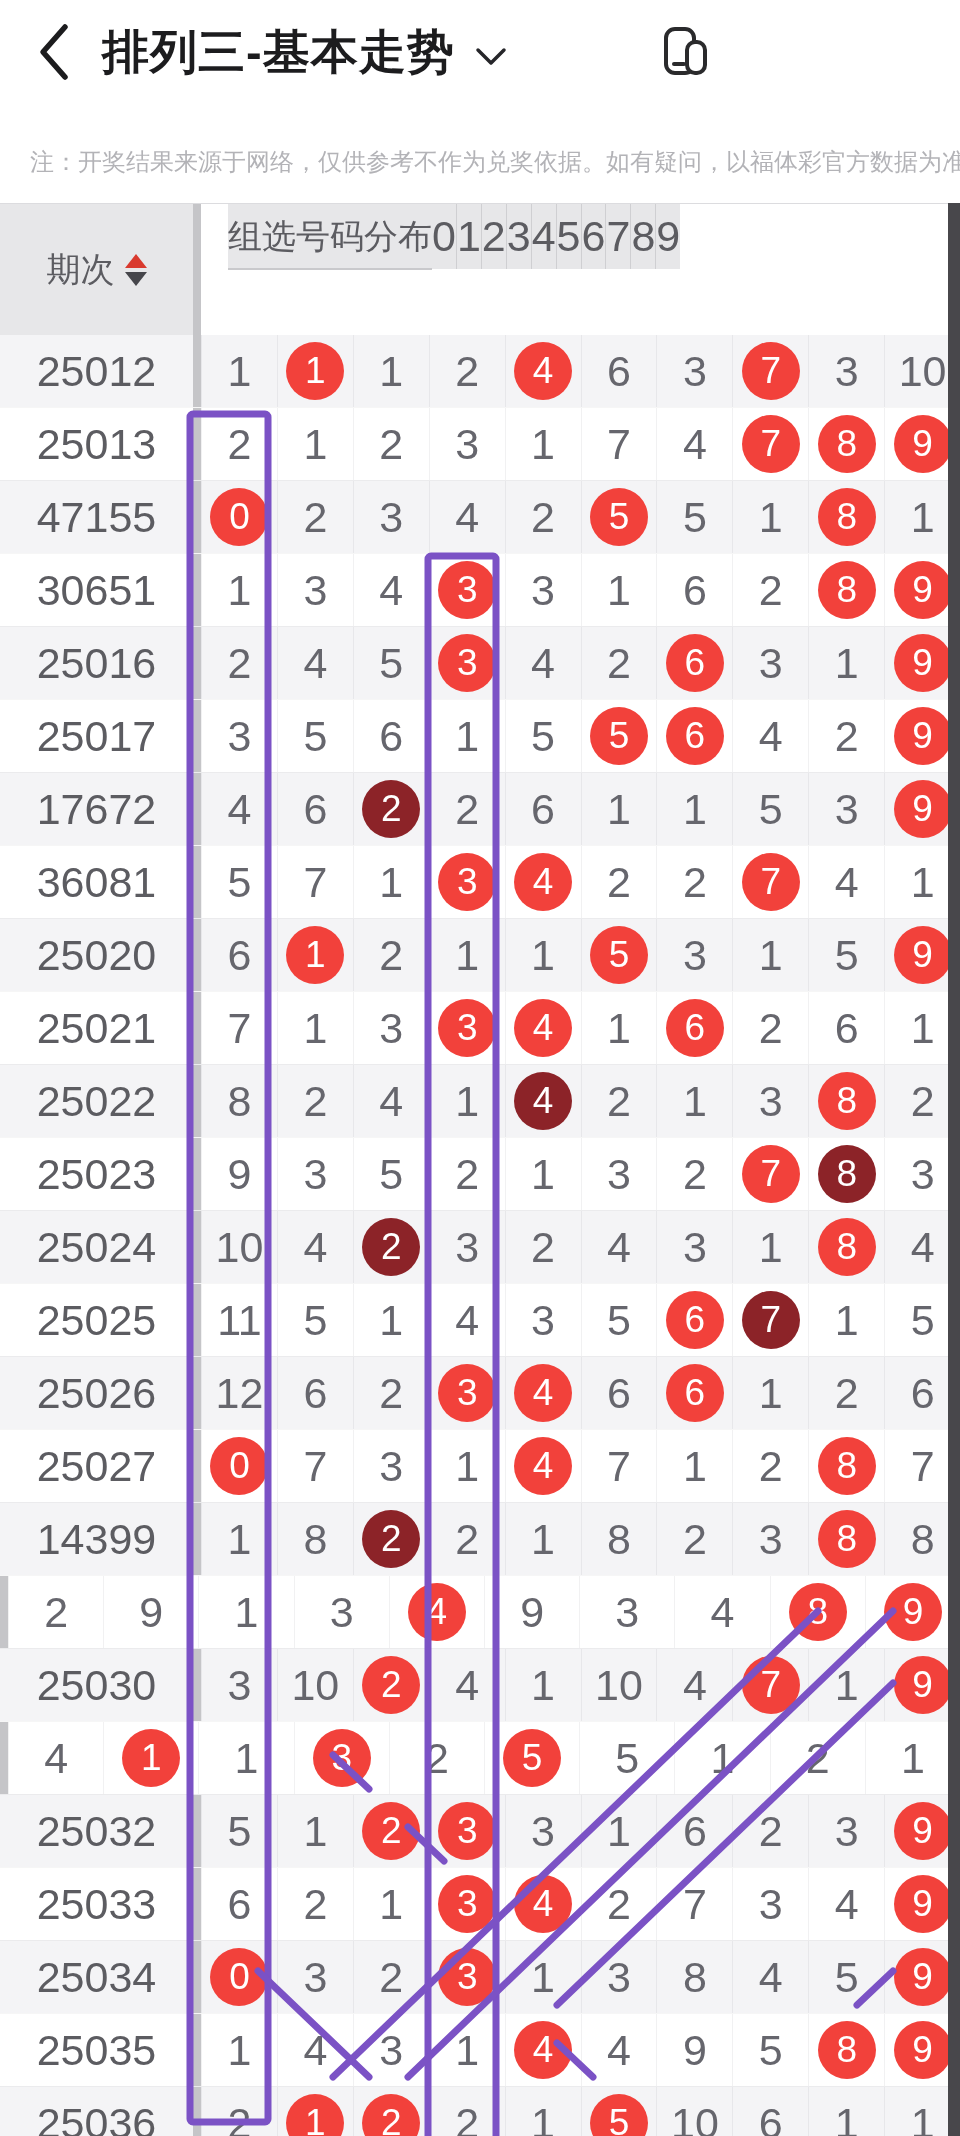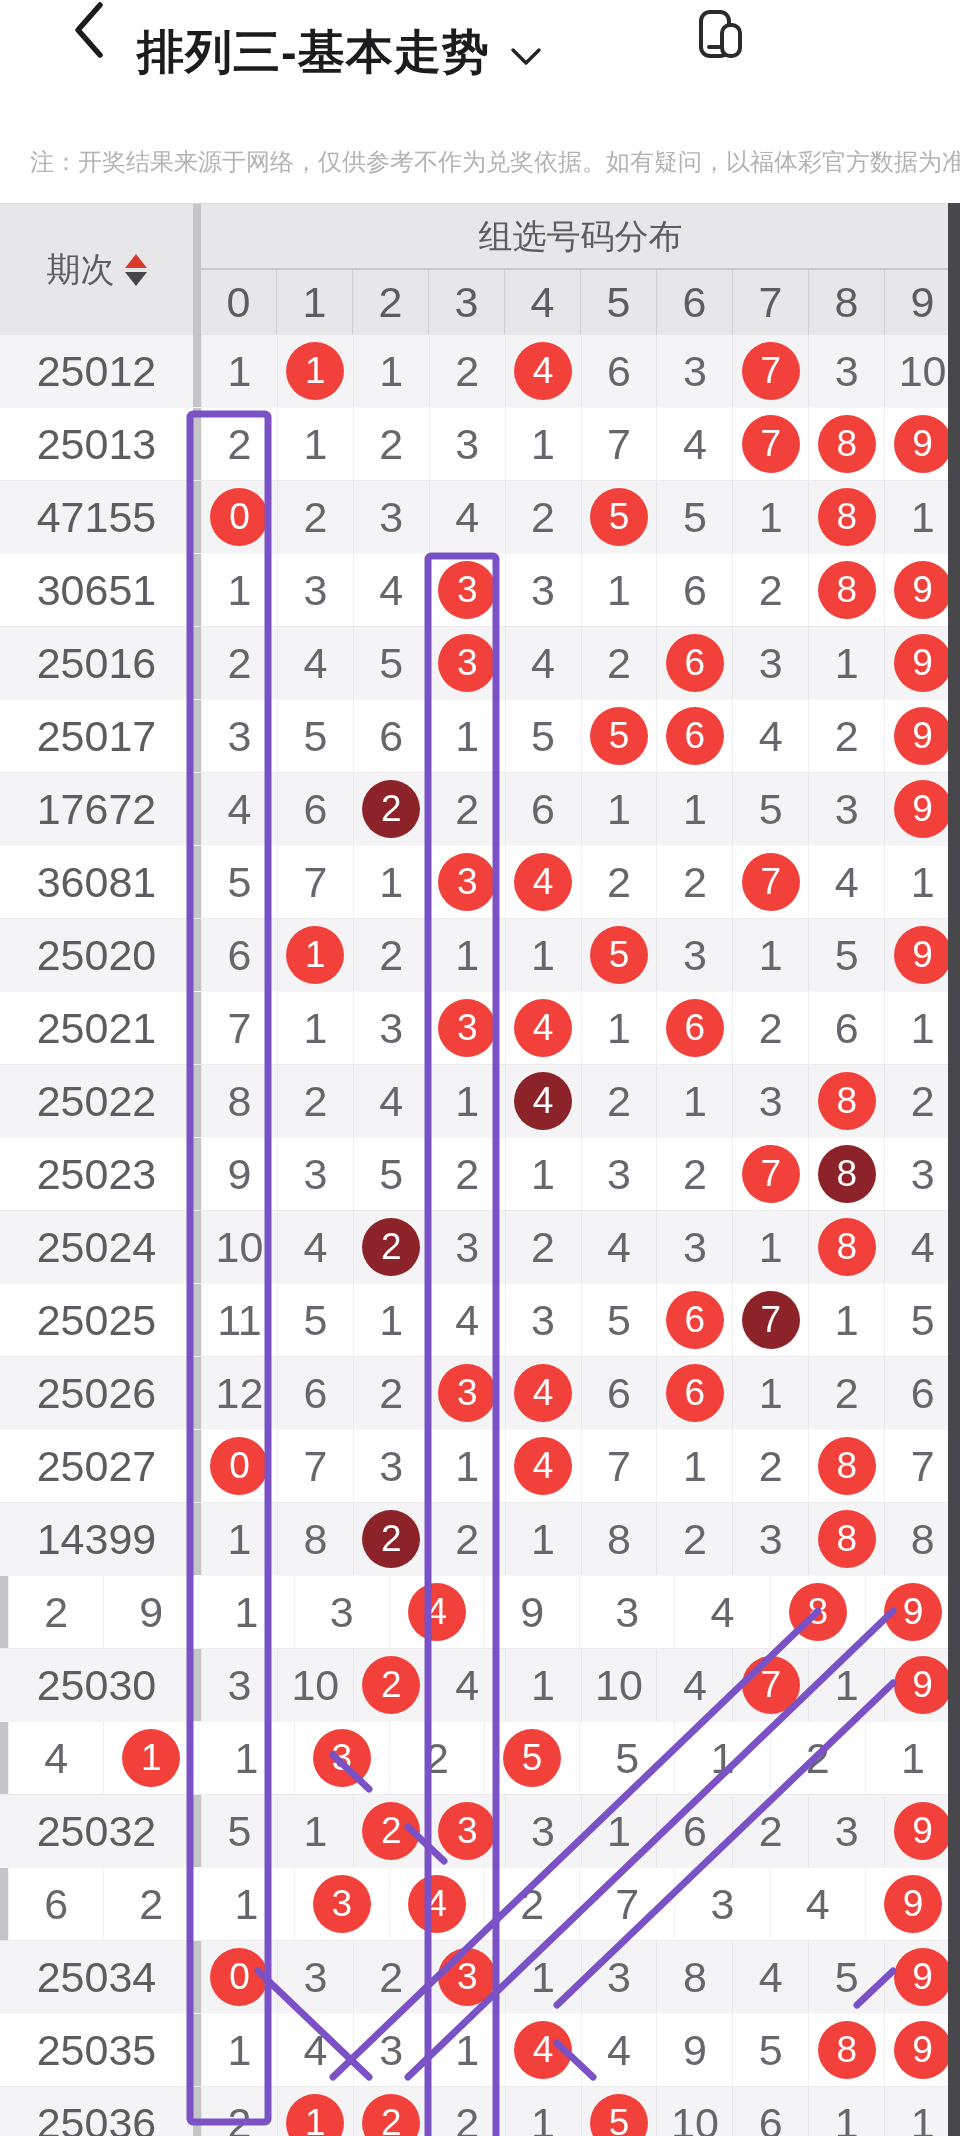--- a/index.html
+++ b/index.html
@@ -1,20 +1,20 @@
 <!DOCTYPE html>
 <html><head>
 <meta charset="utf-8">
 <style>
   html,body{margin:0;padding:0;}
   body{width:960px;font-family:"Liberation Sans","DejaVu Sans",sans-serif;background:#fff;}
   .page{position:relative;width:960px;height:2136px;overflow:hidden;background:#fff;}
 
   
-  .navbar{position:absolute;top:0;left:0;width:764px;height:104px;background:#fff;display:flex;padding-left:35px;}
+  .navbar{position:absolute;top:0;left:0;width:764px;height:104px;background:#fff;display:flex;align-items:center;}
   .back-btn{margin-left:34px;width:40px;height:60px;display:flex;align-items:center;justify-content:center;cursor:pointer;}
   .title-wrap{display:flex;align-items:center;margin-left:28px;cursor:pointer;}
   .page-title{font-size:47px;font-weight:bold;color:#1c1c1e;letter-spacing:1px;}
   .caret{margin-left:20px;margin-top:10px;}
   .win-btn{margin-left:auto;margin-right:46px;width:70px;height:70px;display:flex;align-items:center;justify-content:center;cursor:pointer;}
 
   
   .notice{position:absolute;top:146px;left:30px;width:930px;height:32px;line-height:32px;
           font-size:24px;color:#b3b3b7;white-space:nowrap;overflow:hidden;}
 
@@ -22,21 +22,21 @@
   .trend-table{position:absolute;top:203px;left:0;width:960px;}
   .thead{display:flex;border-top:1px solid #dcdcdf;}
   .period-head{width:193px;height:131px;background:#e7e7e9;display:flex;align-items:center;justify-content:center;
                font-size:34px;color:#5c5c61;}
   .sorts{display:flex;flex-direction:column;margin-left:10px;}
   .tri-up{width:0;height:0;border-left:11px solid transparent;border-right:11px solid transparent;
           border-bottom:14px solid #d93a2e;margin-bottom:4px;}
   .tri-down{width:0;height:0;border-left:11px solid transparent;border-right:11px solid transparent;
             border-top:14px solid #46464b;}
   .vdiv{width:8px;background:#c5c5c8;align-self:stretch;flex:none;}
-  .head-right{flex:1;display:flex;flex-direction:column;}
+  .head-right{flex:1;display:flex;flex-direction:row;margin-left:27px;}
   .group-head{height:64px;line-height:64px;text-align:center;font-size:34px;color:#5c5c61;
               background:#e7e7e9;border-bottom:2px solid #c9c9cc;}
   .digit-row{height:65px;background:#e7e7e9;display:flex;}
   .dh{flex:1;display:flex;align-items:center;justify-content:center;font-size:43px;color:#5c5c61;
       border-left:1px solid #cfcfd2;}
   .dh:first-child{border-left:none;}
 
   .tbody{display:flex;flex-direction:column;}
   .trow{display:flex;height:72px;background:#f4f4f6;border-top:1px solid rgba(0,0,0,0.035);}
   .trow.alt{background:#ffffff;}
@@ -507,20 +507,21 @@
           <div class="ncell">3</div>
           <div class="ncell">1</div>
           <div class="ncell">6</div>
           <div class="ncell">2</div>
           <div class="ncell">3</div>
           <div class="ncell">
             <span class="circ" style="background: rgb(242, 65, 59);">9</span>
           </div>
         </div>
         <div class="trow alt">
+          <div class="pcell">25033</div>
           <div class="vdiv"></div>
           <div class="ncell">6</div>
           <div class="ncell">2</div>
           <div class="ncell">1</div>
           <div class="ncell">
             <span class="circ" style="background: rgb(242, 65, 59);">3</span>
           </div>
           <div class="ncell">
             <span class="circ" style="background: rgb(242, 65, 59);">4</span>
           </div>

